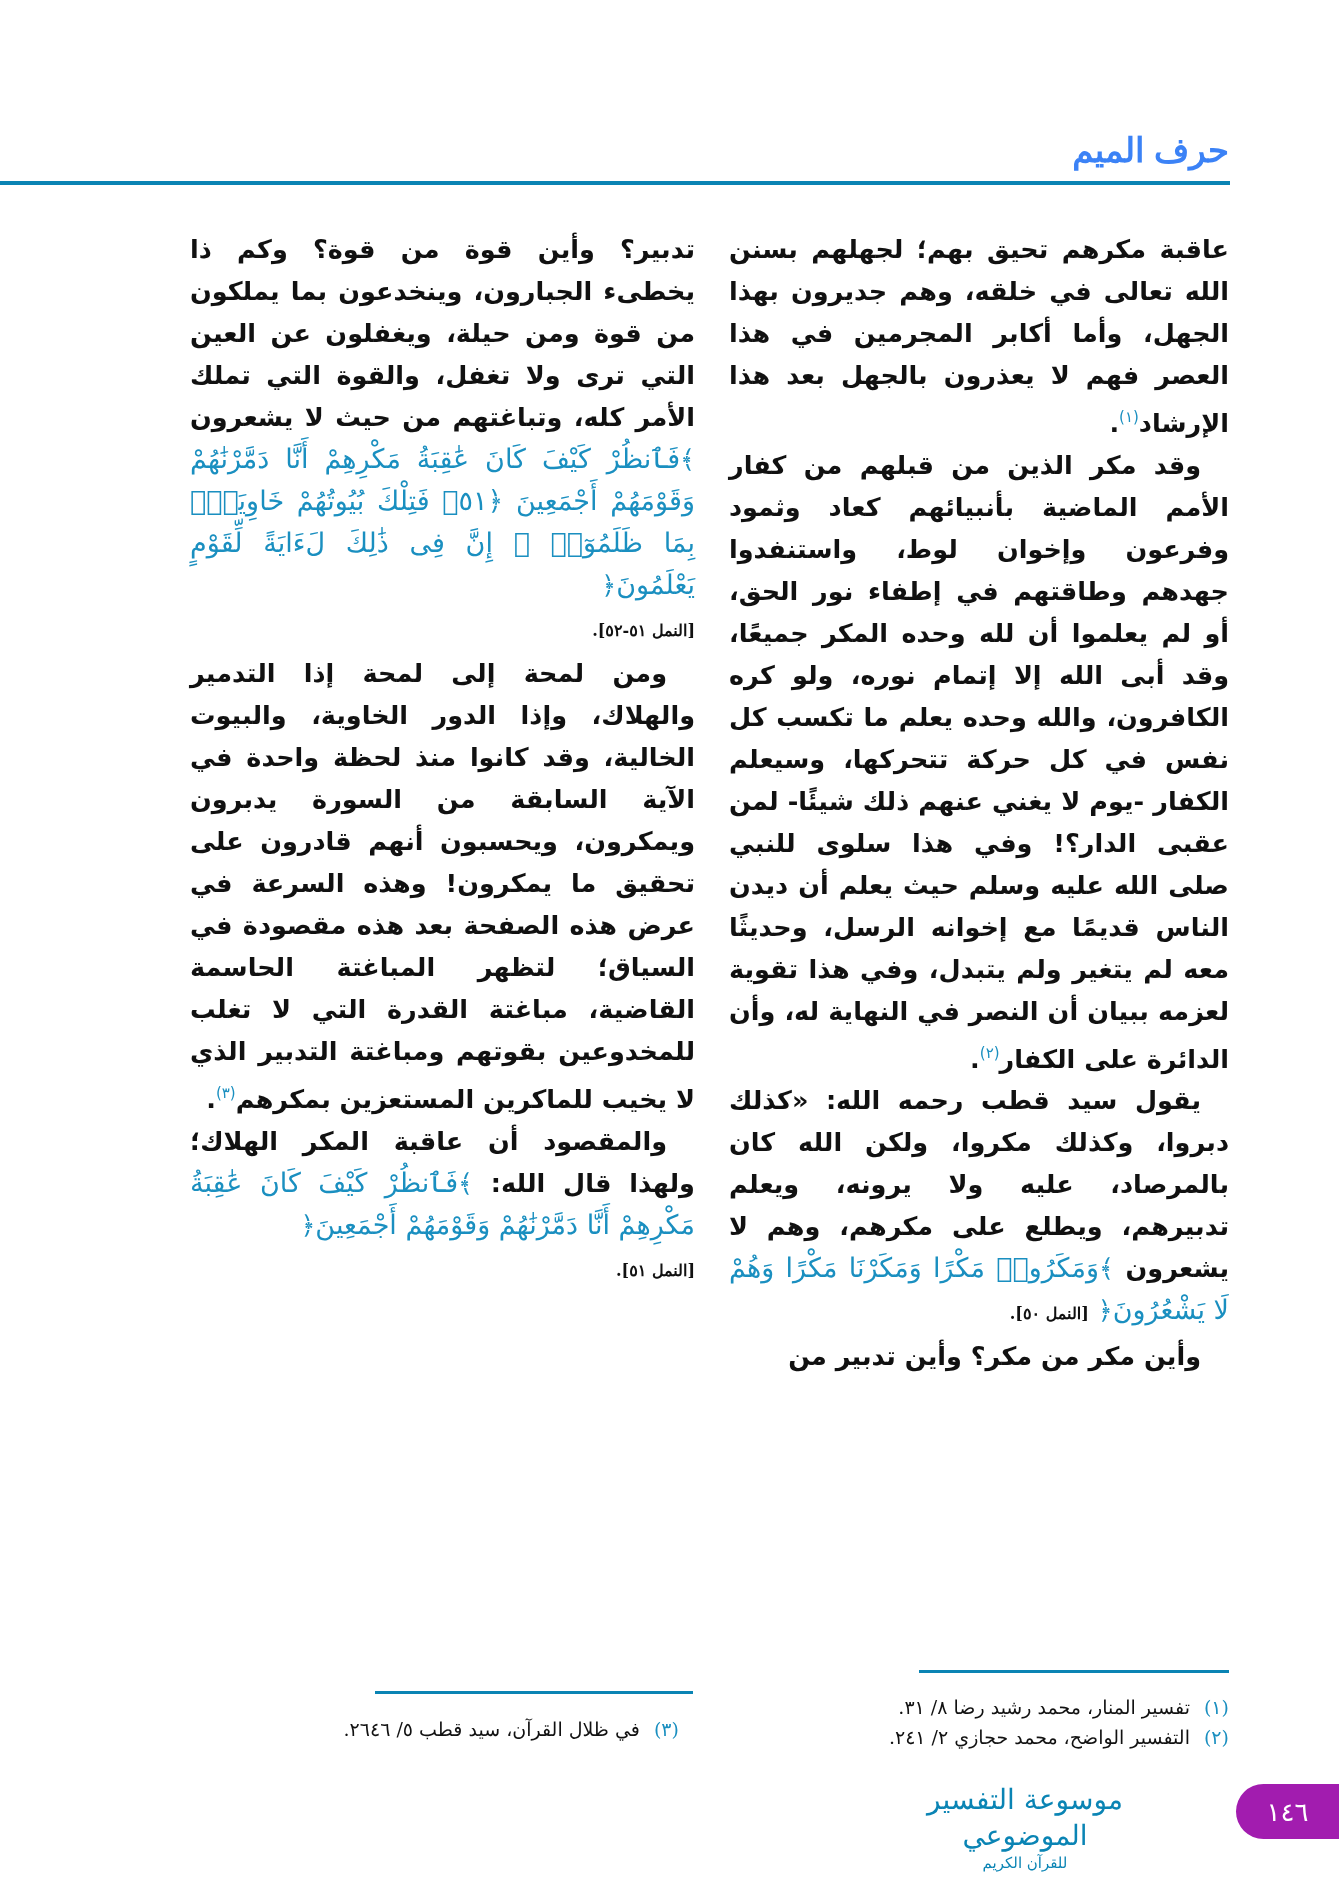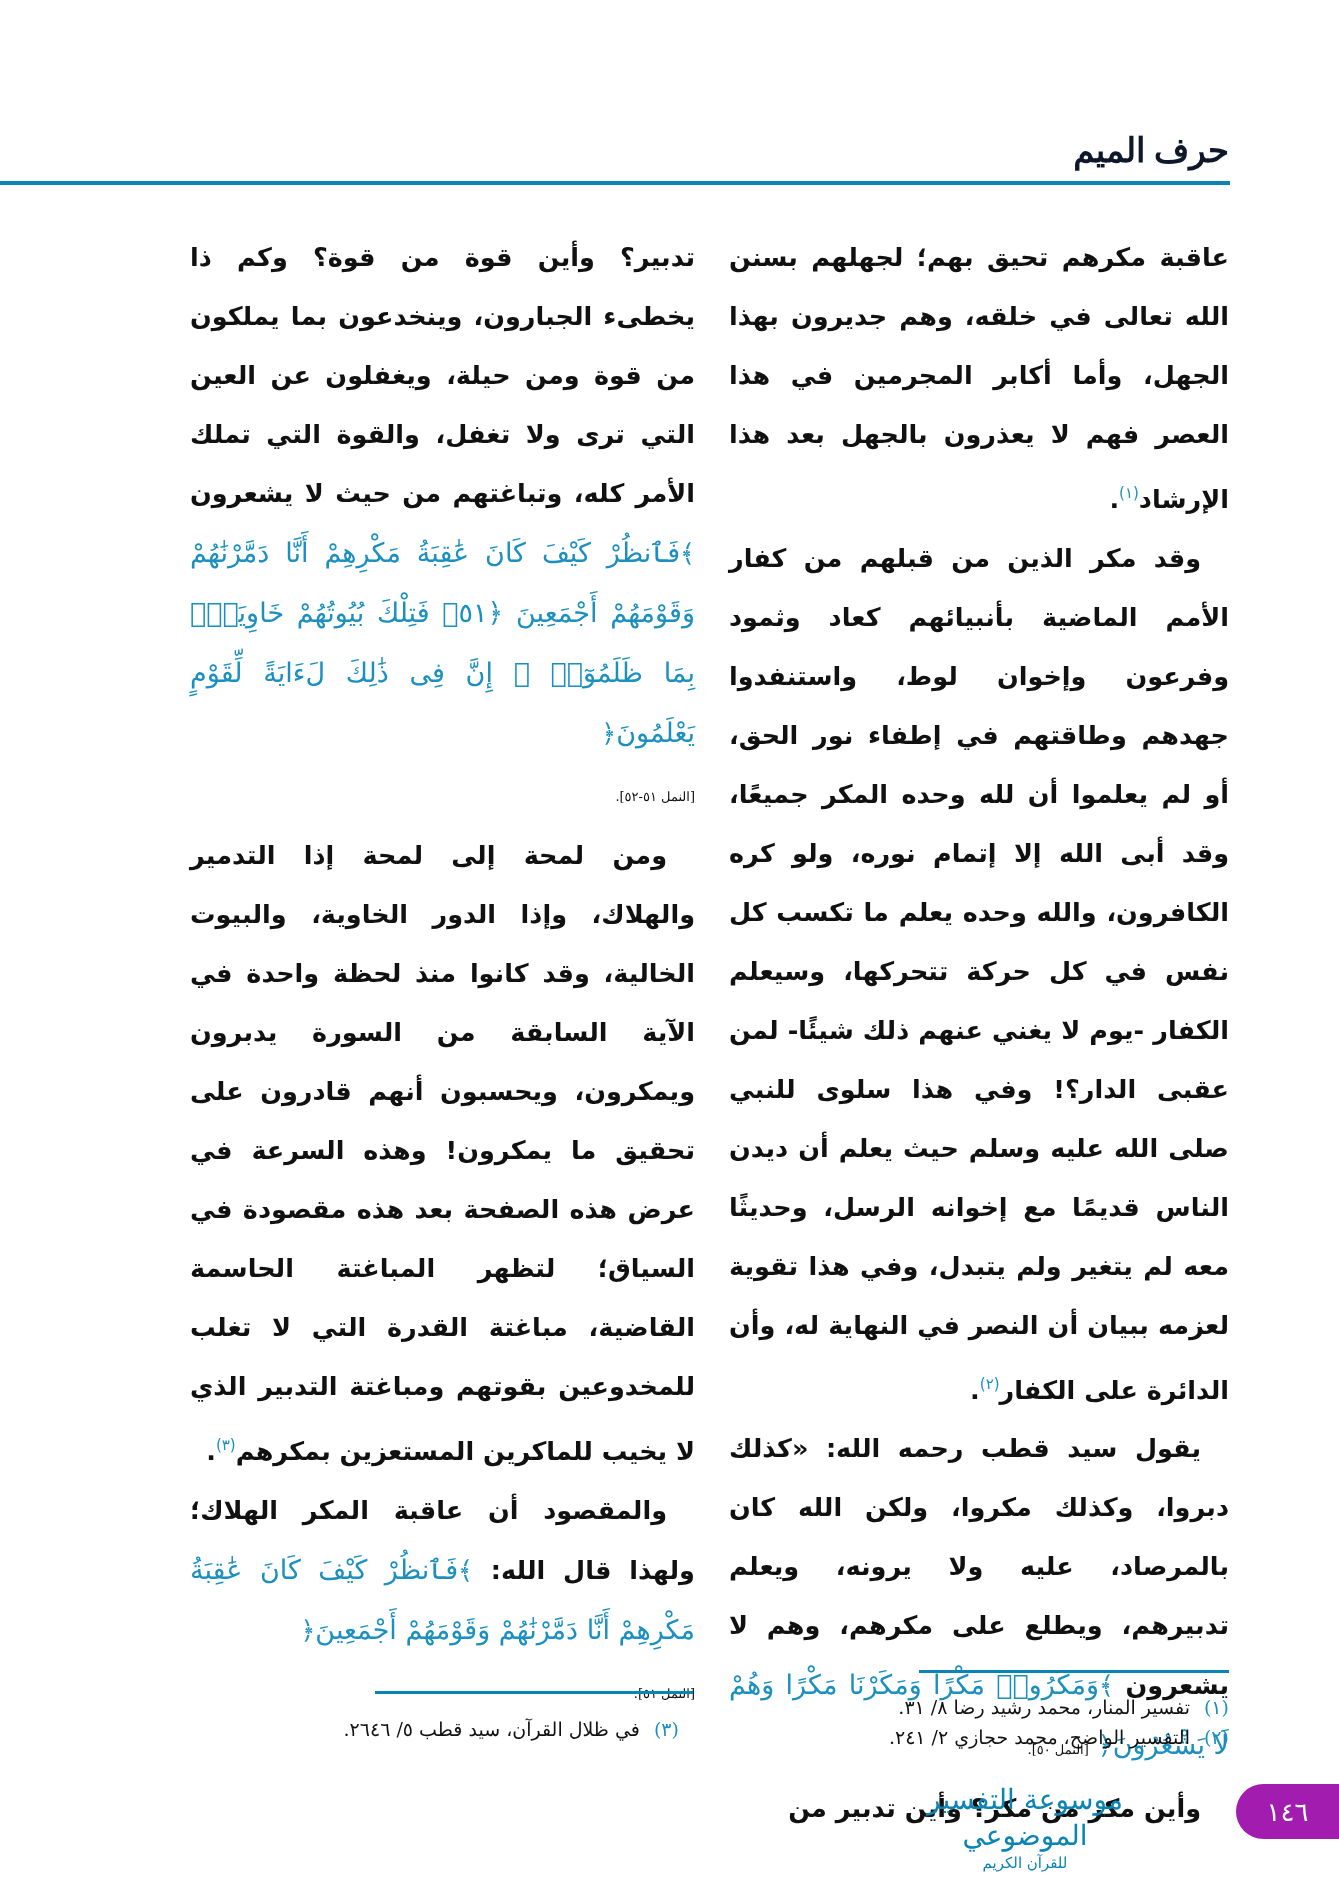--- a/index.html
+++ b/index.html
@@ -1,33 +1,33 @@
 <!DOCTYPE html>
 <html><head>
 <meta charset="utf-8">
 <style>
   html, body { margin: 0; padding: 0; background: #ffffff; }
   body { width: 1339px; height: 1890px; position: relative; overflow: hidden;
          font-family: "DejaVu Sans", sans-serif; color: #111; }
   .page { position: absolute; inset: 0; }
 
   .header-title { position: absolute; top: 130px; right: 110px; direction: rtl;
-                  font-family: Liberation Serif, serif; font-size: 34px; color: #0f172a; font-weight: bold; }
+                  font-family: Liberation Sans, sans-serif; font-size: 34px; color: #3b82f6; font-weight: bold; }
   .header-rule { position: absolute; top: 181px; left: 0; width: 1230px; height: 4px; background: #0a84b4; }
 
   .col { position: absolute; top: 228px; direction: rtl; text-align: justify; text-align-last: right;
-         font-family: "DejaVu Sans", sans-serif; font-weight: bold; font-size: 25.5px; line-height: 59px; }
+         font-family: "DejaVu Sans", sans-serif; font-weight: bold; font-size: 25.5px; line-height: 42px; }
   .col-right { right: 110px; width: 500px; }
   .col-left { left: 190px; width: 505px; }
   .col p { margin: 0; }
   .indent { text-indent: 28px; }
 
   .quran { color: #1a8fc0; font-family: "DejaVu Serif", serif; font-weight: normal; font-size: 27px; }
   .orn { color: #1a8fc0; font-weight: normal; }
-  .ref { font-family: "DejaVu Serif", serif; font-weight: normal; font-size: 13px; color: #111; }
+  .ref { font-family: "DejaVu Serif", serif; font-weight: bold; font-size: 16px; color: #111; }
   .fnmark { color: #1a8fc0; font-size: 15px; vertical-align: super; font-weight: normal; }
 
   .fn-rule-right { position: absolute; top: 1670px; right: 110px; width: 310px; height: 3px; background: #0a84b4; }
   .fn-rule-left { position: absolute; top: 1691px; left: 375px; width: 318px; height: 3px; background: #0a84b4; }
   .footnotes { position: absolute; direction: rtl; font-family: "DejaVu Serif", serif;
                font-size: 19px; line-height: 30px; color: #111; margin-top: 12px; }
   .footnotes-right { top: 1680px; right: 110px; width: 500px; }
   .footnotes-left { top: 1702px; left: 174px; width: 505px; }
   .fn-num { color: #1a8fc0; margin-left: 14px; }
 

